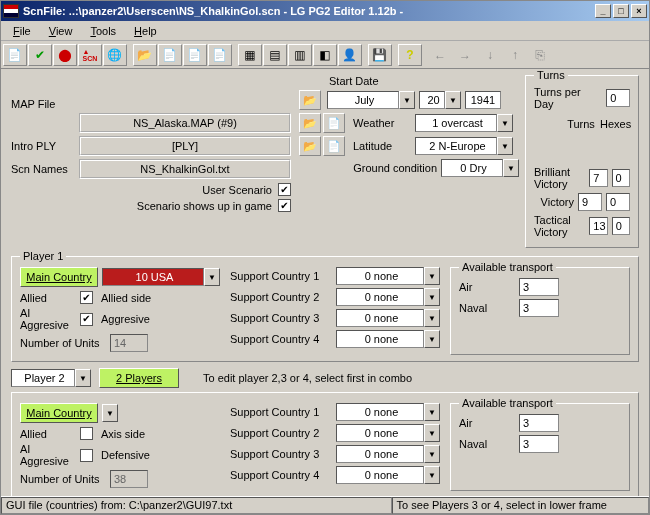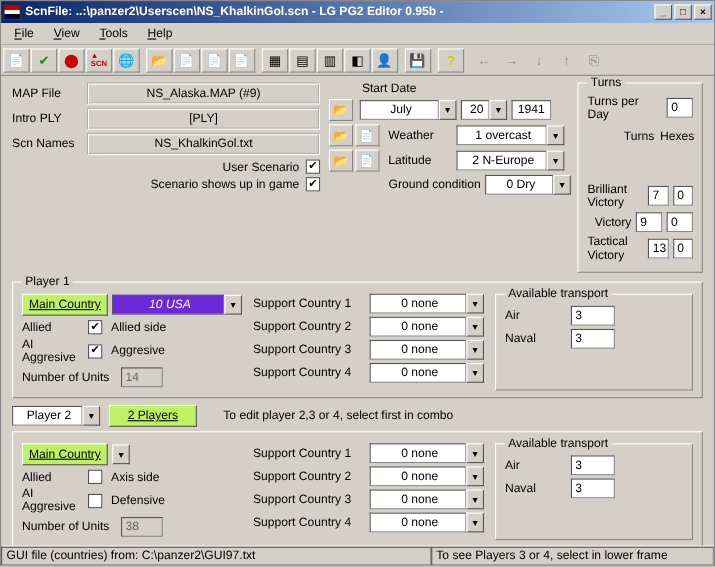--- a/index.html
+++ b/index.html
@@ -33,21 +33,21 @@
 .statusbar { height:18px; border-top:1px solid #fff; display:flex; font-size:11px; }
 .statusbar > div { border:1px solid #888; border-top-color:#555; border-left-color:#555; padding:1px 4px; background:#d4d0c8;}
 .btn3d { border:1px solid #fff; border-right-color:#555; border-bottom-color:#555; background:#bef264; height:20px; display:flex; align-items:center; justify-content:center;text-decoration:underline;}
 </style>
 </head>
 <body>
 
 <div class="window">
   <div class="titlebar">
     <div class="flag"></div>
-    <span>ScnFile: ..:\panzer2\Userscen\NS_KhalkinGol.scn   - LG PG2 Editor 0.95b -</span>
+    <span>ScnFile: ..:\panzer2\Userscen\NS_KhalkinGol.scn   - LG PG2 Editor 1.12b -</span>
     <span class="spacer"></span>
     <div class="winbtn">_</div>
     <div class="winbtn">□</div>
     <div class="winbtn">×</div>
   </div>
 
   <div class="menubar">
     <span><u>F</u>ile</span>
     <span><u>V</u>iew</span>
     <span><u>T</u>ools</span>
@@ -85,21 +85,21 @@
 
   <div class="content">
 
     <div style="display:flex; gap:6px;">
       <div style="flex:1;">
         <div style="display:flex; gap:8px;">
 
           <div style="width:280px;">
             <div class="row">
                 <div class="lbl" style="width:68px;">MAP  File</div>
-                <div class="sunken" style="flex:1;">NS_Alaska.MAP (#9)</div>
+                <div class="sunken" style="flex:1;margin-top:38px;">NS_Alaska.MAP (#9)</div>
               </div>
             <div class="row">
                 <div class="lbl" style="width:68px;">Intro PLY</div>
                 <div class="sunken" style="flex:1;">[PLY]</div>
               </div>
             <div class="row">
                 <div class="lbl" style="width:68px;">Scn Names</div>
                 <div class="sunken" style="flex:1;">NS_KhalkinGol.txt</div>
               </div>
             <div class="row" style="justify-content:flex-end; gap:6px; margin-top:4px;">
@@ -189,21 +189,21 @@
       </div>
     </div>
 
     <div class="group" style="margin-top:8px;" data-title="Player 1">
       <div style="display:flex; gap:10px;">
         <div style="width:200px;">
           <div class="row">
               <div class="btn3d" style="width:78px;">Main Country</div>
               <div style="width:4px;"></div>
               <div class="combo" style="flex:1;">
-                <div class="field" style="background:#6d28d9;color:#fff;font-style:italic;">10 USA</div>
+                <div class="field" style="background:#b91c1c;color:#fff;">10 USA</div>
                 <div class="arrow">▼</div>
               </div>
             </div>
           <div class="row" style="margin-top:4px;">
               <div class="lbl" style="width:60px;">Allied</div>
               <div class="chk">✔</div>
               <div class="lbl" style="margin-left:8px;">Allied side</div>
             </div>
           <div class="row">
               <div class="lbl" style="width:60px;">AI Aggresive</div>

